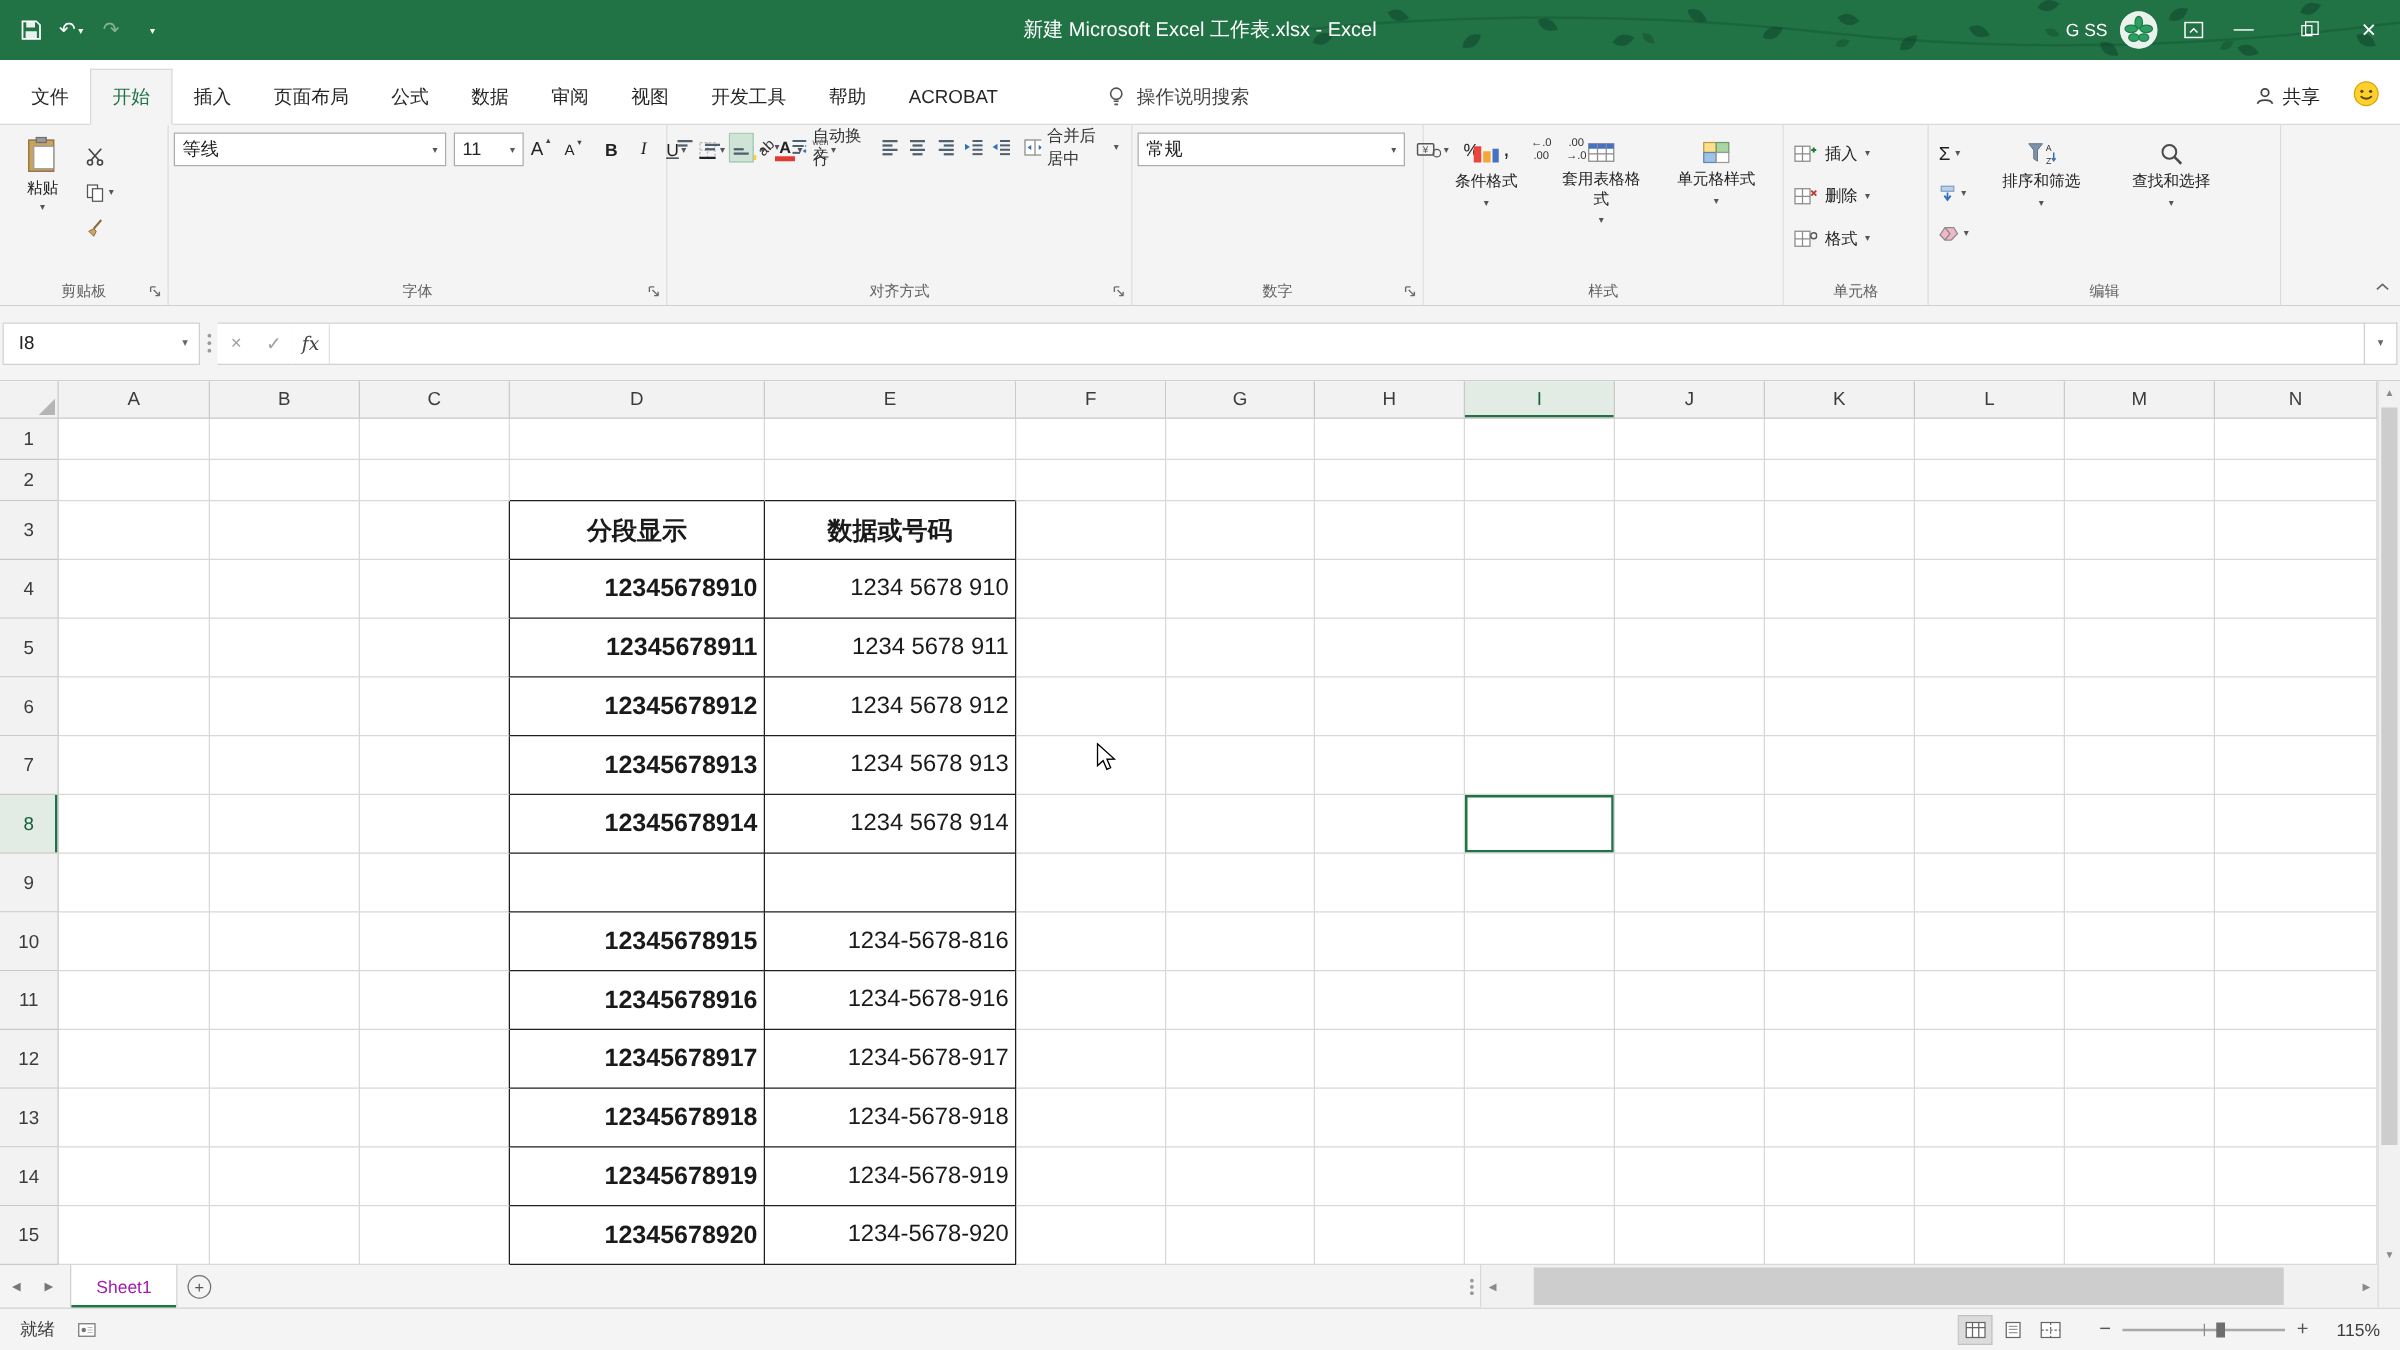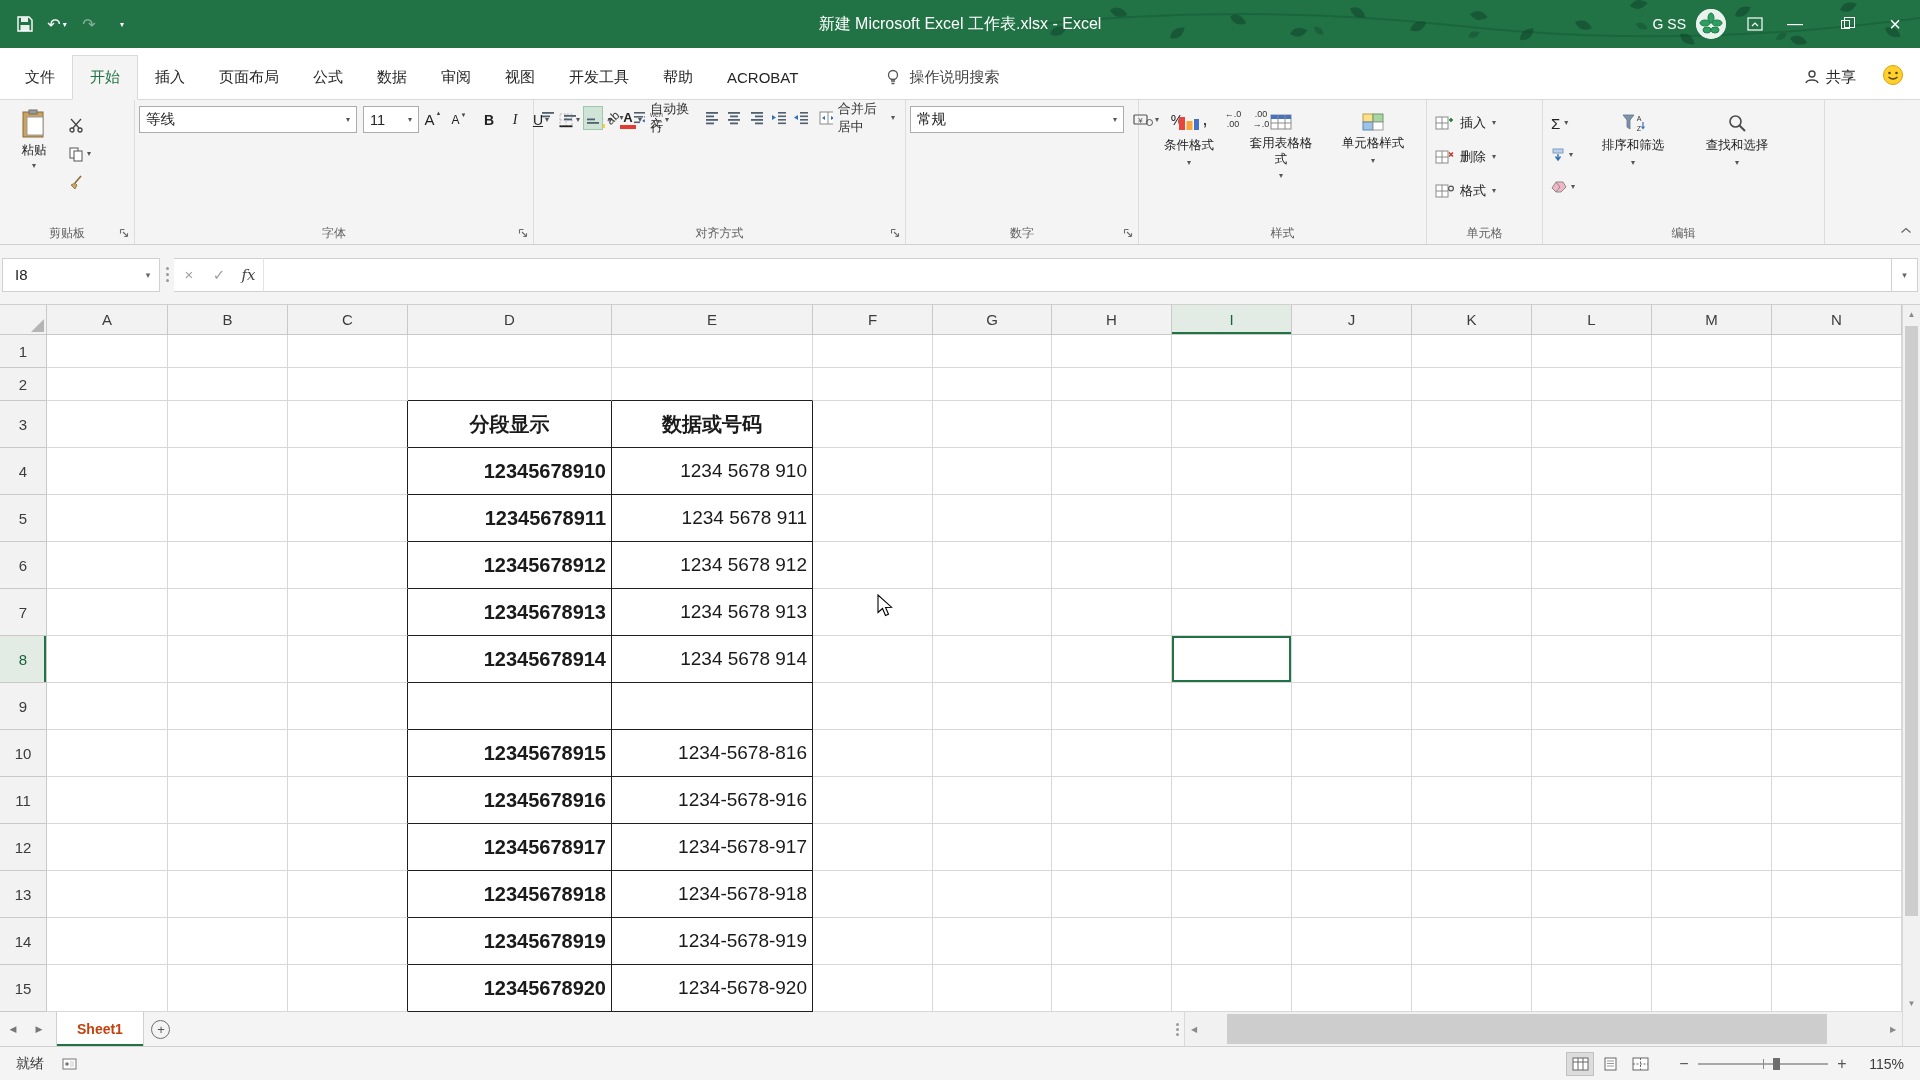--- a/index.html
+++ b/index.html
@@ -101,21 +101,21 @@
 .acell{box-shadow:inset 0 0 0 2px #217346}
 .vscroll{width:18px;background:#f1f1f1;border-left:1px solid #d9d9d9;display:flex;flex-direction:column}
 .sc-arrow{height:18px;width:100%;display:flex;align-items:center;justify-content:center;font-size:8px;color:#8a8a8a}
 .vtrack{flex:1;width:100%;position:relative}
 .vthumb{position:absolute;left:2px;right:2px;top:3px;height:88%;background:#cdcdcd}
 .cursor{position:absolute;left:877px;top:594px;z-index:50}
 
 .sheetbar{height:34px;background:#f4f4f4;display:flex;align-items:stretch}
 .sb-nav{width:26px;display:flex;align-items:center;justify-content:center;font-size:9px;color:#777}
 #sheetTabs{display:flex;margin-left:4px}
-.sheettab{padding:0 20px;display:flex;align-items:center;font-size:14px;background:#fff;color:#c2410c;font-weight:bold;border-left:1px solid #cfcfcf;border-right:1px solid #cfcfcf;box-shadow:inset 0 -2px 0 #217346}
+.sheettab{padding:0 20px;display:flex;align-items:center;font-size:14px;background:#fff;color:#a21caf;font-weight:normal;border-left:1px solid #cfcfcf;border-right:1px solid #cfcfcf;box-shadow:inset 0 -2px 0 #217346}
 .add-sheet{width:34px;display:flex;align-items:center;justify-content:center}
 .add-sheet b{width:19px;height:19px;border:1px solid #707070;border-radius:50%;display:flex;align-items:center;justify-content:center;font-size:13px;color:#555;font-weight:400}
 .sb-fill{flex:1}
 .sb-split{width:14px;display:flex;flex-direction:column;justify-content:center;gap:2px;align-items:center}
 .sb-split i{width:3px;height:3px;background:#9a9a9a;border-radius:50%}
 .hscroll{width:718px;display:flex;align-items:stretch;background:#f1f1f1;border-left:1px solid #d9d9d9}
 .hscroll .sc-arrow{width:18px;height:auto}
 .htrack{flex:1;position:relative}
 .hthumb{position:absolute;top:2px;bottom:2px;left:24px;width:600px;background:#cdcdcd}
 .sb-corner{width:18px;background:#f1f1f1;border-left:1px solid #d9d9d9}

